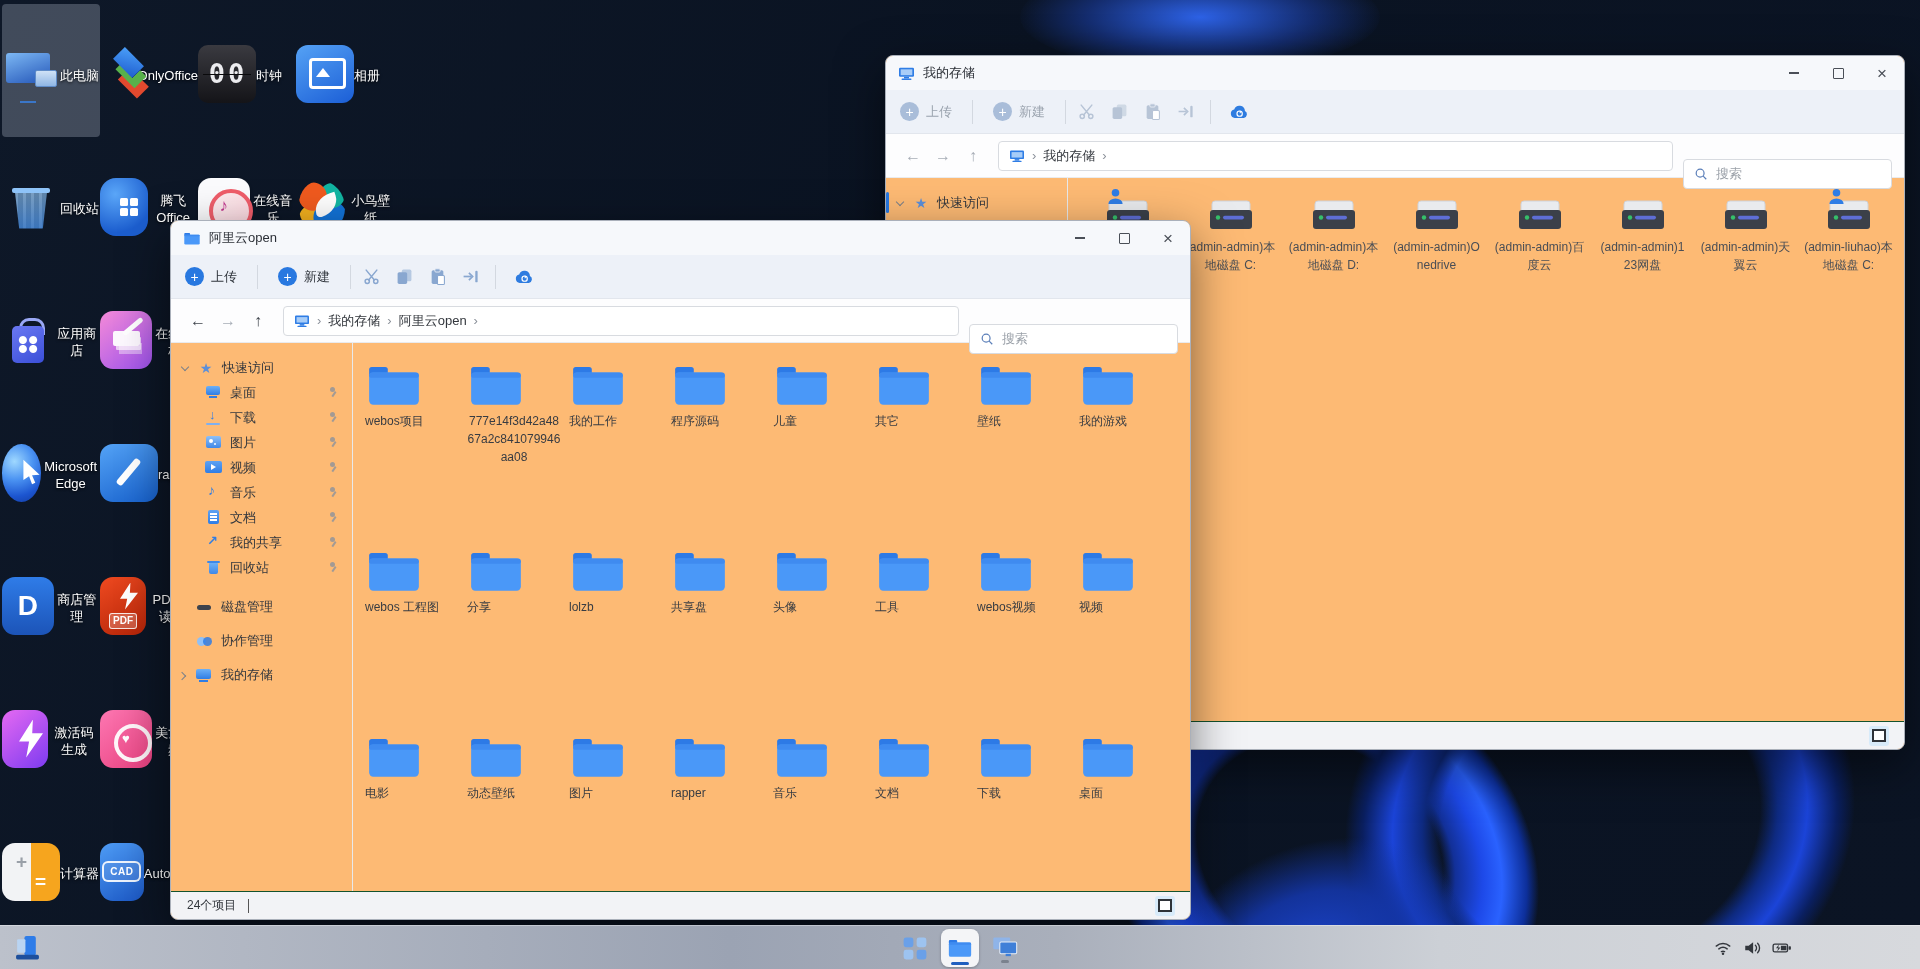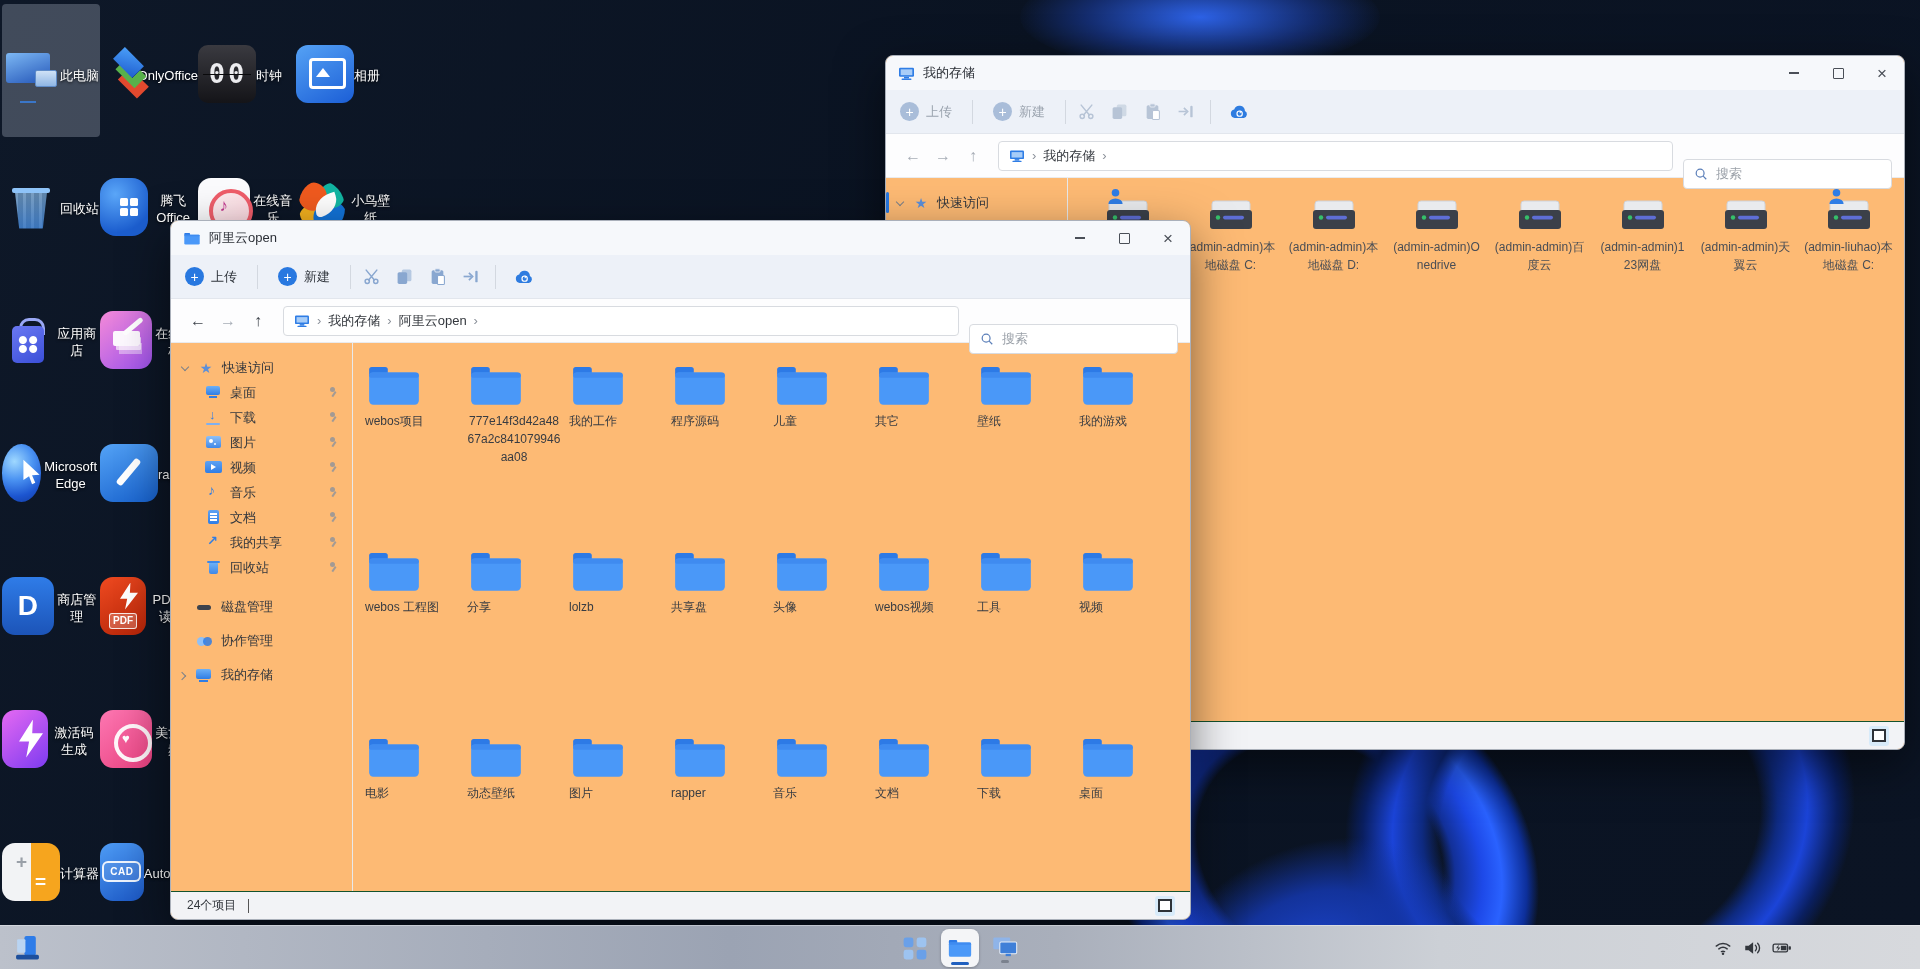--- a/index.html
+++ b/index.html
@@ -783,27 +783,27 @@
           <div class="folder-cell">
             <svg class="folder-svg" viewBox="0 0 56 46">
               <use href="#sym-folder"></use>
             </svg>
             <div class="folder-label">头像</div>
           </div>
           <div class="folder-cell">
             <svg class="folder-svg" viewBox="0 0 56 46">
               <use href="#sym-folder"></use>
             </svg>
+            <div class="folder-label">工具</div>
+          </div>
+          <div class="folder-cell">
+            <svg class="folder-svg" viewBox="0 0 56 46">
+              <use href="#sym-folder"></use>
+            </svg>
             <div class="folder-label">webos视频</div>
-          </div>
-          <div class="folder-cell">
-            <svg class="folder-svg" viewBox="0 0 56 46">
-              <use href="#sym-folder"></use>
-            </svg>
-            <div class="folder-label">工具</div>
           </div>
           <div class="folder-cell">
             <svg class="folder-svg" viewBox="0 0 56 46">
               <use href="#sym-folder"></use>
             </svg>
             <div class="folder-label">视频</div>
           </div>
           <div class="folder-cell">
             <svg class="folder-svg" viewBox="0 0 56 46">
               <use href="#sym-folder"></use>

